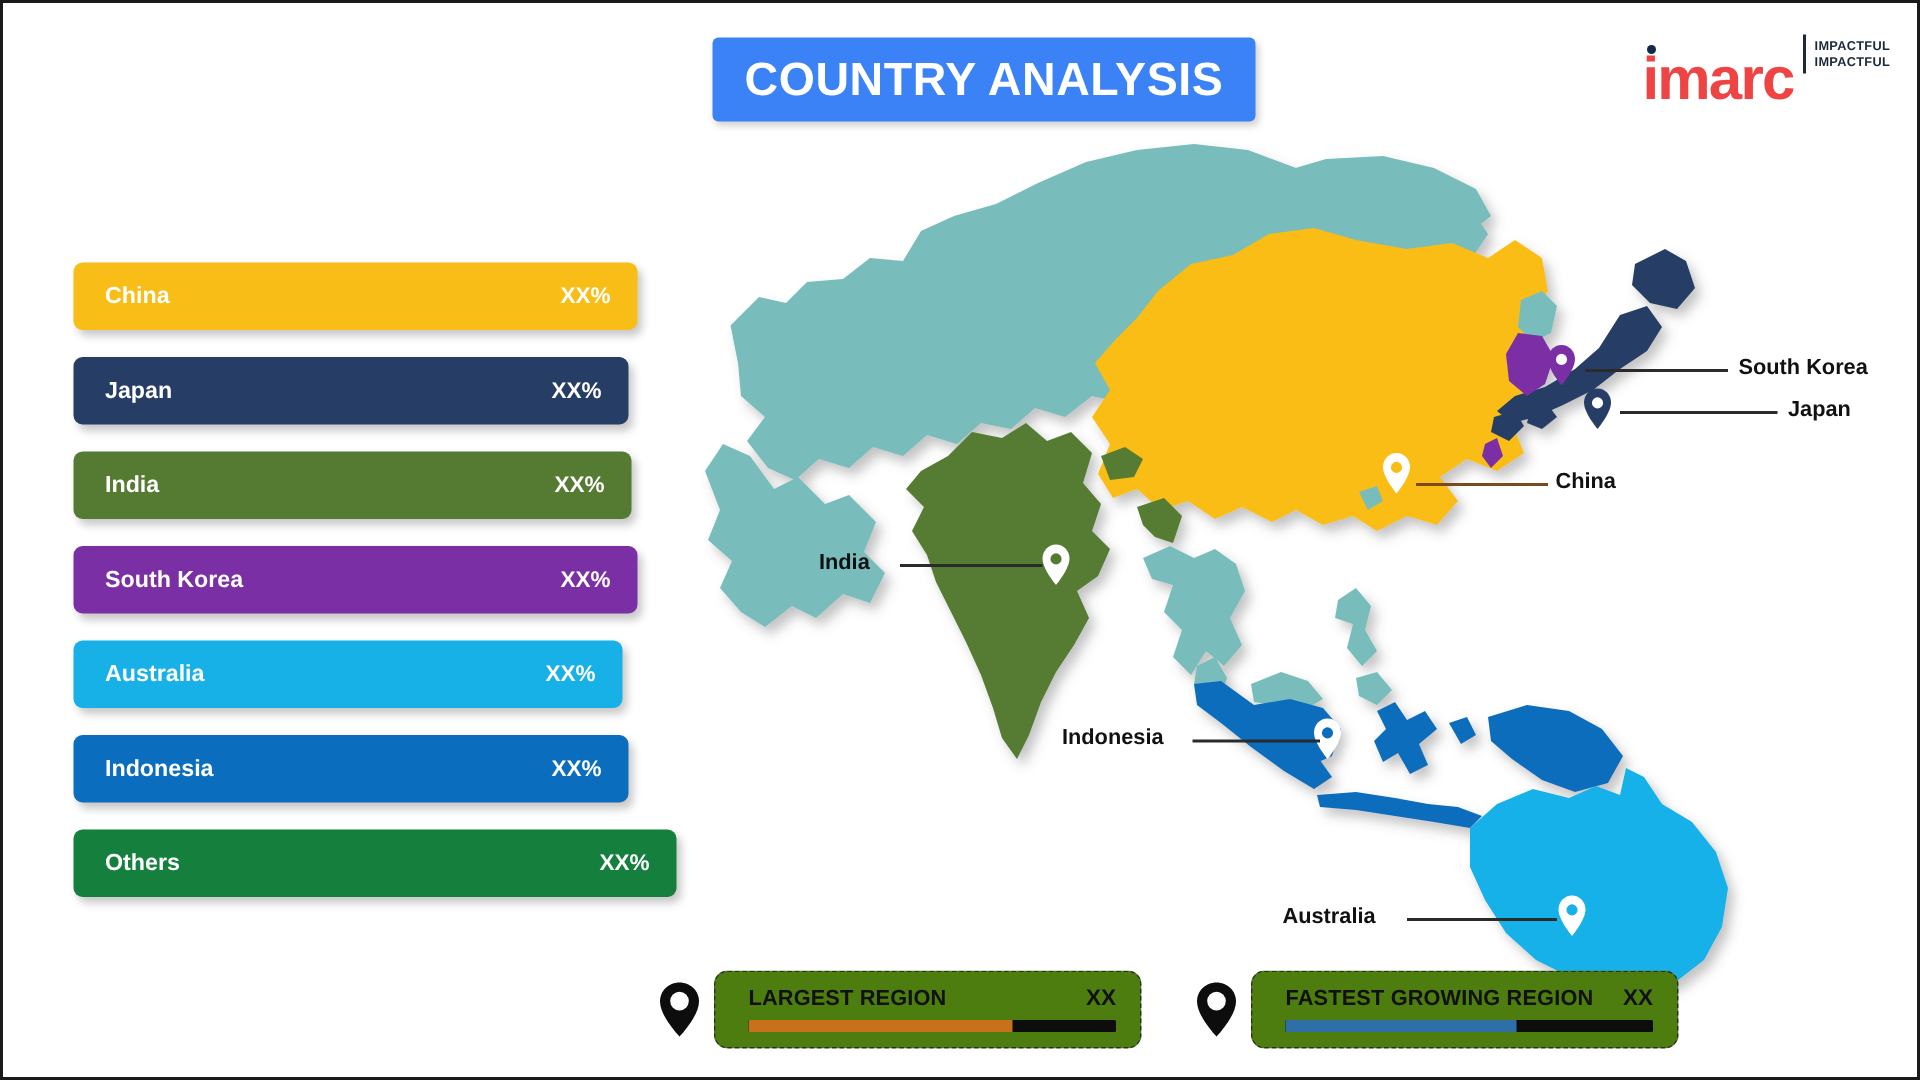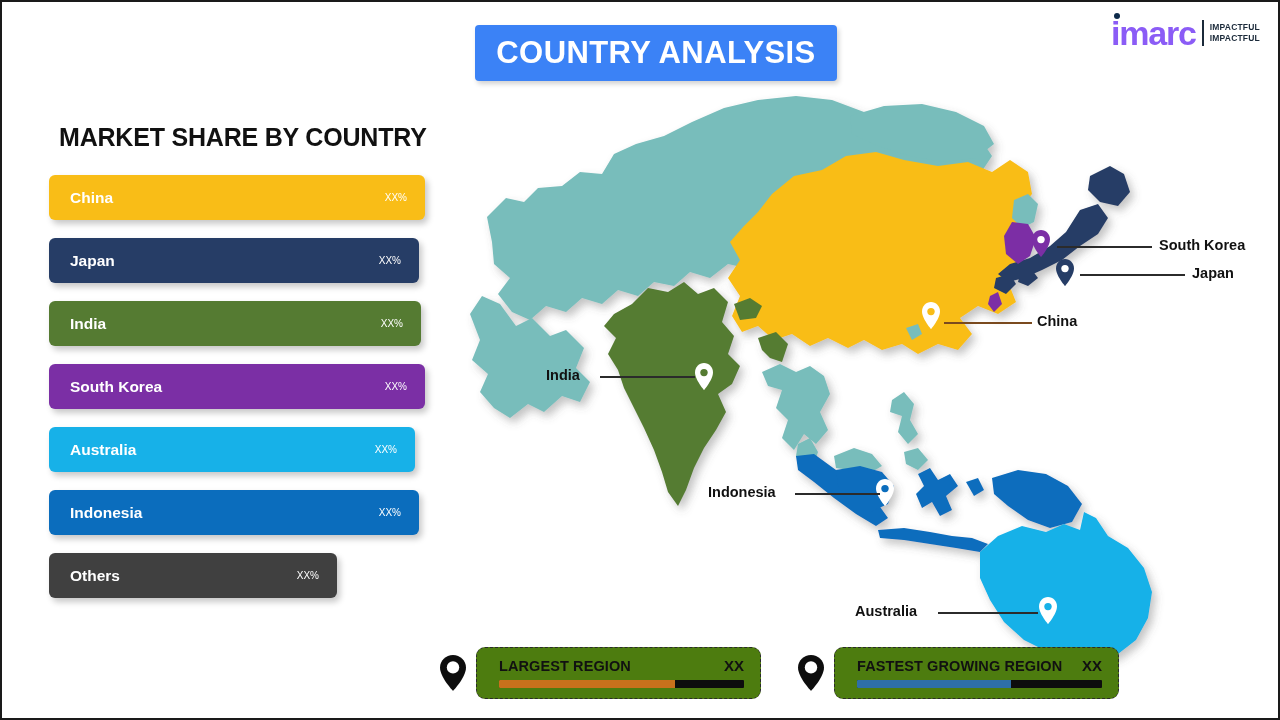--- a/index.html
+++ b/index.html
@@ -16,22 +16,22 @@
     border: 2px solid #1a1a1a;
     overflow: hidden;
   }
 
   
   .logo-wrap {
     position: absolute; top: 14px; right: 18px;
     display: flex; align-items: center; gap: 6px;
   }
   .logo-mark {
-    font-size: 34px; font-weight: 700; letter-spacing: -1.2px;
-    color: #8b5cf6; line-height: 1; position: relative; top: 0;
+    font-size: 40px; font-weight: 700; letter-spacing: -1.2px;
+    color: #ef4444; line-height: 1; position: relative; top: 17px;
   }
   .logo-dot {
     position: absolute; width: 6px; height: 6px; border-radius: 50%;
     background: #0d2a4a; top: -3px; left: 3px;
   }
   .logo-divider { width: 2px; height: 26px; background: #1b2a3a; }
   .logo-tag {
     font-size: 8.5px; font-weight: 700; color: #1b2a3a;
     line-height: 1.25; letter-spacing: 0.2px; text-align: right;
   }
@@ -60,21 +60,21 @@
   .bar {
     position: relative;
     height: 45px; margin-bottom: 18px;
     border-radius: 6px;
     display: flex; align-items: center;
     padding: 0 18px 0 21px;
     box-shadow: 3px 4px 6px rgba(0,0,0,0.22);
     color: #ffffff;
   }
   .bar-label { font-size: 15.5px; font-weight: 700; flex: 1; }
-  .bar-value { font-size: 10px; font-weight: 400; }
+  .bar-value { font-size: 15px; font-weight: 700; }
 
   
   .map-area {
     position: absolute; left: 430px; top: 80px;
     width: 850px; height: 590px;
   }
   .map-svg { position: absolute; left: 0; top: 0; }
 
   
   .callout {
@@ -126,21 +126,20 @@
     <div class="logo-tag">
       <div>IMPACTFUL</div>
       <div>IMPACTFUL</div>
     </div>
   </div>
 
   <div class="title-banner">
     <span>COUNTRY ANALYSIS</span>
   </div>
 
-  <div class="panel-title">MARKET SHARE BY COUNTRY</div>
 
   <div class="bars">
     <div class="bar" style="background:#f9bd17;width:376px;">
       <span class="bar-label">China</span>
       <span class="bar-value">XX%</span>
     </div>
     <div class="bar" style="background:#263d66;width:370px;">
       <span class="bar-label">Japan</span>
       <span class="bar-value">XX%</span>
     </div>
@@ -153,21 +152,21 @@
       <span class="bar-value">XX%</span>
     </div>
     <div class="bar" style="background:#17b1e8;width:366px;">
       <span class="bar-label">Australia</span>
       <span class="bar-value">XX%</span>
     </div>
     <div class="bar" style="background:#0b6dbd;width:370px;">
       <span class="bar-label">Indonesia</span>
       <span class="bar-value">XX%</span>
     </div>
-    <div class="bar" style="background:#404040;width:288px;">
+    <div class="bar" style="background:#15803d;width:402px;">
       <span class="bar-label">Others</span>
       <span class="bar-value">XX%</span>
     </div>
   </div>
 
   <div class="map-area">
     <svg class="map-svg" width="850" height="590" viewBox="0 0 850 590">
       <defs>
         <filter id="mapshadow" x="-20%" y="-20%" width="150%" height="150%">
           <feDropShadow dx="4" dy="5" stdDeviation="4" flood-color="#555" flood-opacity="0.35"></feDropShadow>

